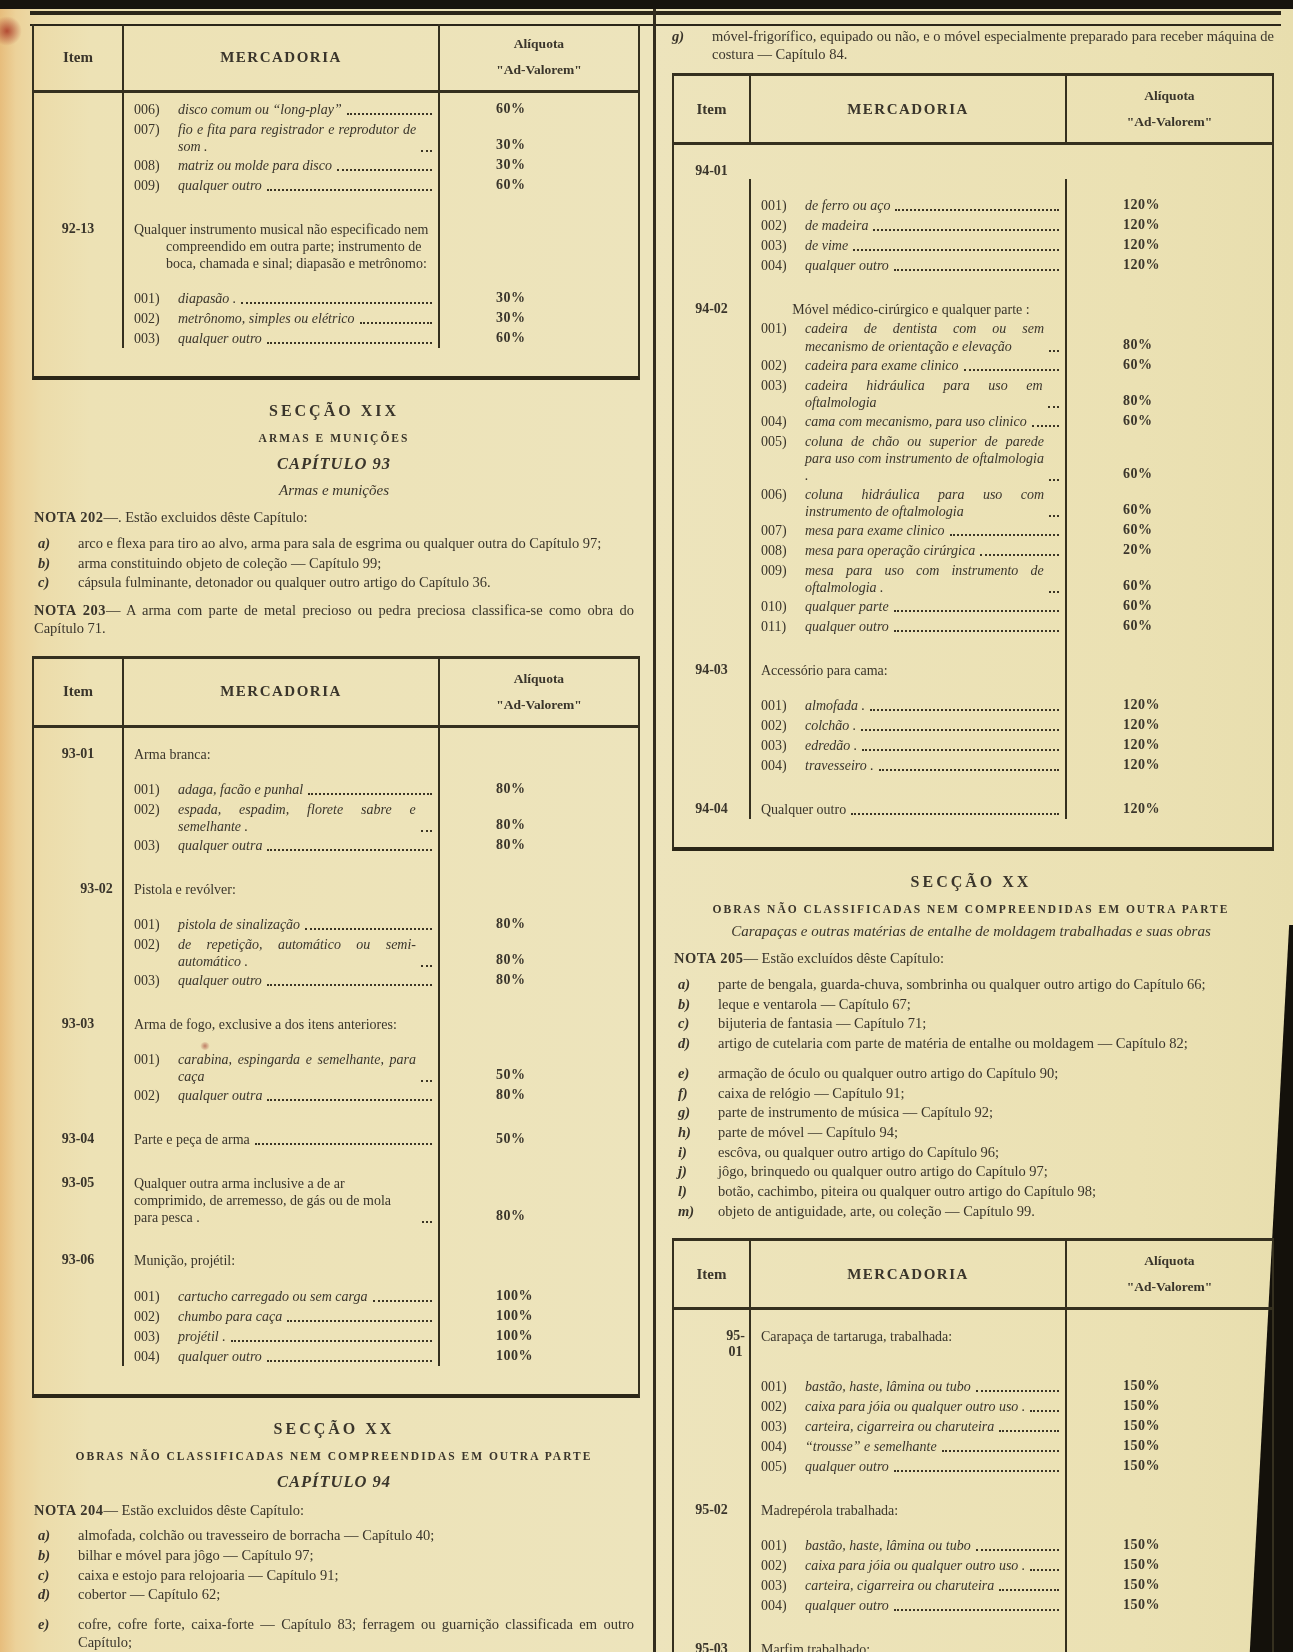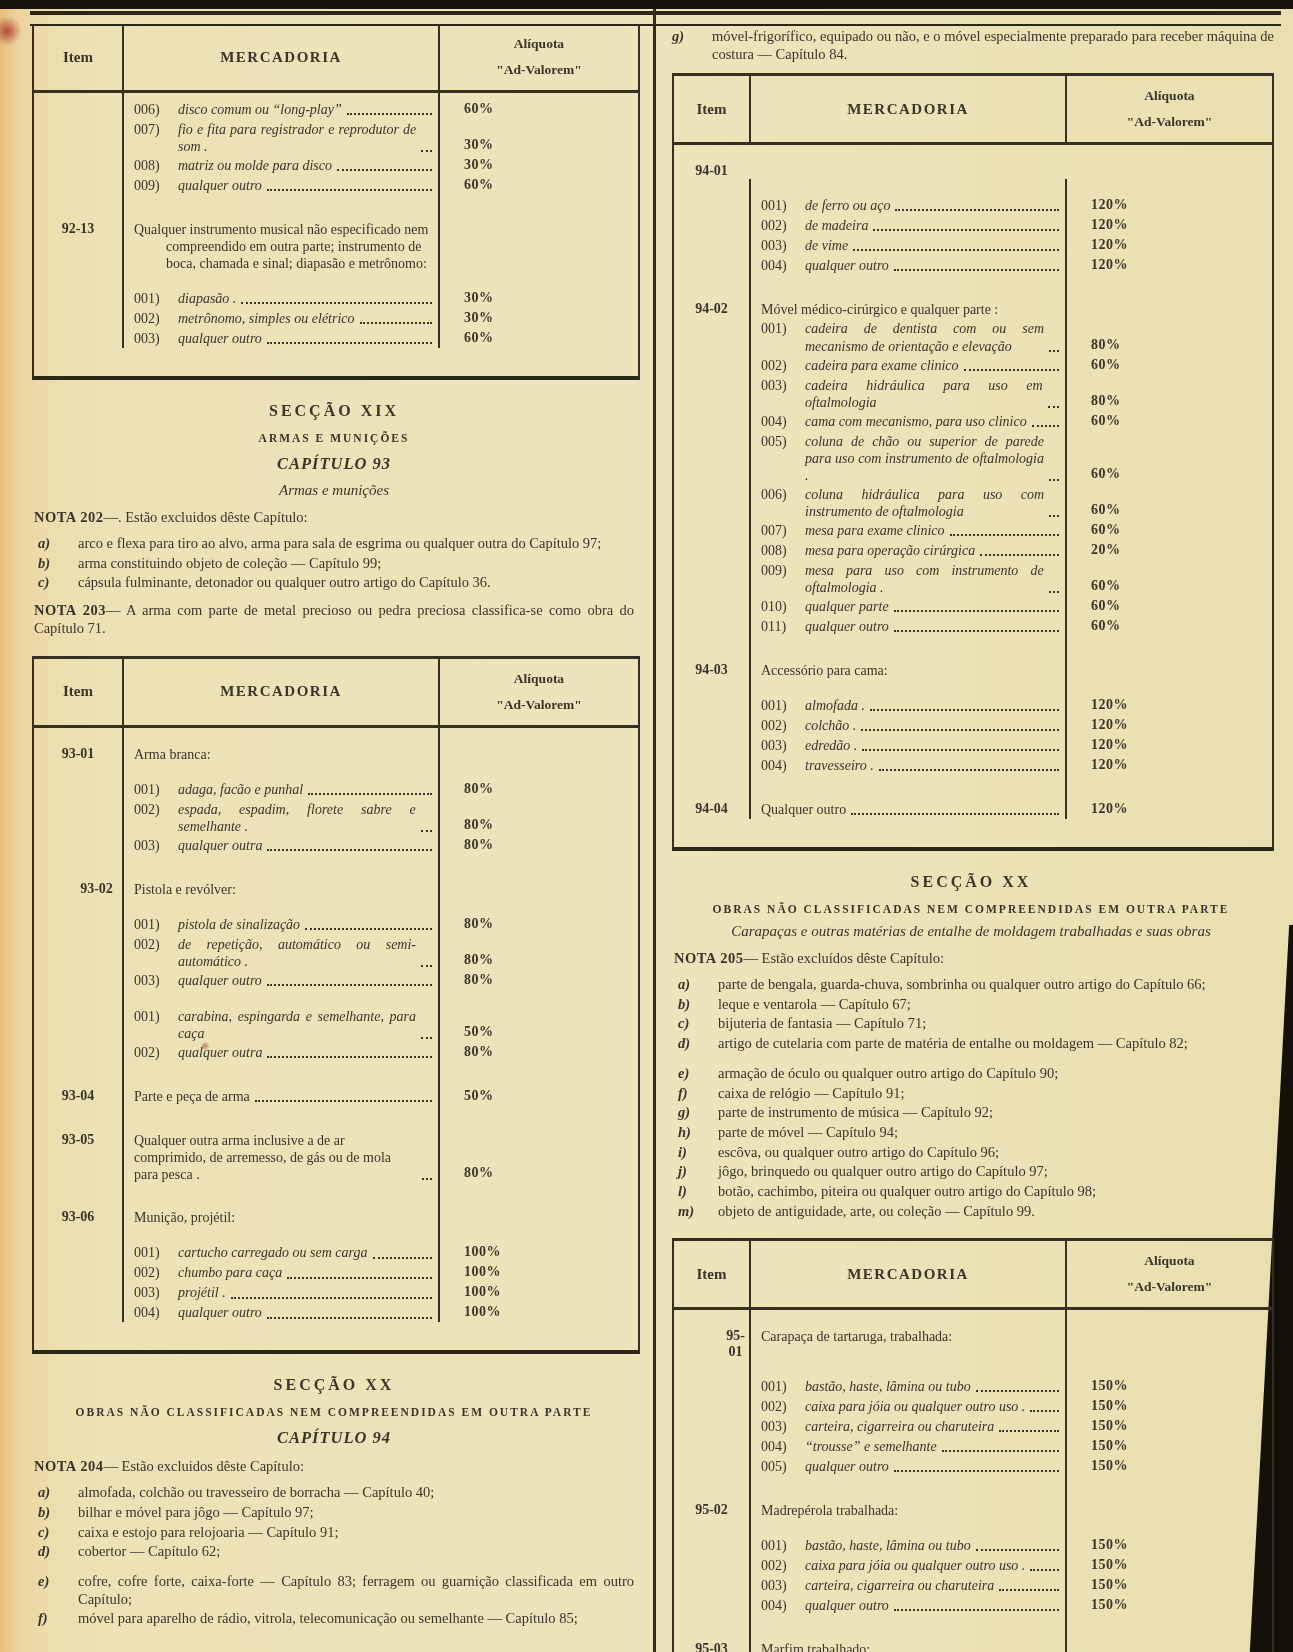--- a/index.html
+++ b/index.html
@@ -32,21 +32,21 @@
   .th-desc{border-left:2px solid #35301f;border-right:2px solid #35301f;
     display:flex;align-items:center;justify-content:center;
     font-weight:bold;font-size:15px;letter-spacing:1.5px;}
   .th-rate{display:flex;flex-direction:column;justify-content:center;gap:10px;
     text-align:center;font-weight:bold;font-size:13.5px;padding:6px 2px;}
   .tbody{padding-bottom:28px;}
   .c-item{text-align:center;font-weight:bold;font-size:14px;}
   .c-desc{border-left:2px solid #35301f;border-right:2px solid #35301f;
     padding-left:10px;padding-right:4px;font-size:14px;line-height:1.22;}
   .c-rate{display:flex;align-items:flex-end;padding:0 4px 2px 24px;}
-  .ratev{font-weight:bold;font-size:14px;letter-spacing:.5px;white-space:nowrap;}
+  .ratev{font-weight:bold;font-size:14px;letter-spacing:.5px;white-space:nowrap;margin-left:32px;}
   .entry{display:flex;}
   .enum{flex:0 0 44px;}
   .etxt{flex:0 1 auto;text-align:justify;font-style:italic;}
   .lead{flex:1 1 12px;min-width:10px;border-bottom:2px dotted #3b3525;margin:0 2px 3px 5px;align-self:flex-end;}
   .gtitle{padding-left:32px;text-indent:-32px;font-size:14px;line-height:1.22;}
   .gtitle.flexline{display:flex;padding-left:0;text-indent:0;}
   .gtitle.flexline .ttxt{flex:0 1 auto;}
   .gtitle.flexline .lead{flex:1 1 12px;}
 
   .secblk{margin:6px 6px 18px 6px;}
@@ -299,20 +299,27 @@
               <span class="enum">003)</span>
               <span class="etxt">qualquer outro</span>
               <span class="lead"></span>
             </div>
           </div>
           <div class="c-rate" style="padding-top: 2px;">
             <span class="ratev">80%</span>
           </div>
         </div>
         <div class="trow">
+          <div class="c-item" style="padding-top: 26px;">93-03</div>
+          <div class="c-desc" style="padding-top: 26px;">
+            <div class="gtitle"><span>Arma de fogo, exclusive a dos itens anteriores:</span></div>
+          </div>
+          <div class="c-rate" style="padding-top: 26px;"></div>
+        </div>
+        <div class="trow">
           <div class="c-item" style="padding-top: 18px;"></div>
           <div class="c-desc" style="padding-top: 18px;">
             <div class="entry">
               <span class="enum">001)</span>
               <span class="etxt">carabina, espingarda e semelhante, para caça</span>
               <span class="lead"></span>
             </div>
           </div>
           <div class="c-rate" style="padding-top: 18px;">
             <span class="ratev">50%</span>
@@ -513,21 +520,21 @@
               <span class="etxt">qualquer outro</span>
               <span class="lead"></span>
             </div>
           </div>
           <div class="c-rate" style="padding-top: 2px;">
             <span class="ratev">120%</span>
           </div>
         </div>
         <div class="trow">
           <div class="c-item" style="padding-top: 26px;">94-02</div>
-          <div class="c-desc" style="padding-top: 26px;">
+          <div class="c-desc" style="padding-top: 26px; text-align: center;">
             <div class="gtitle"><span>Móvel médico-cirúrgico e qualquer parte :</span></div>
           </div>
           <div class="c-rate" style="padding-top: 26px;"></div>
         </div>
         <div class="trow">
           <div class="c-item" style="padding-top: 2px;"></div>
           <div class="c-desc" style="padding-top: 2px;">
             <div class="entry">
               <span class="enum">001)</span>
               <span class="etxt">cadeira de dentista com ou sem mecanismo de orientação e elevação</span>

